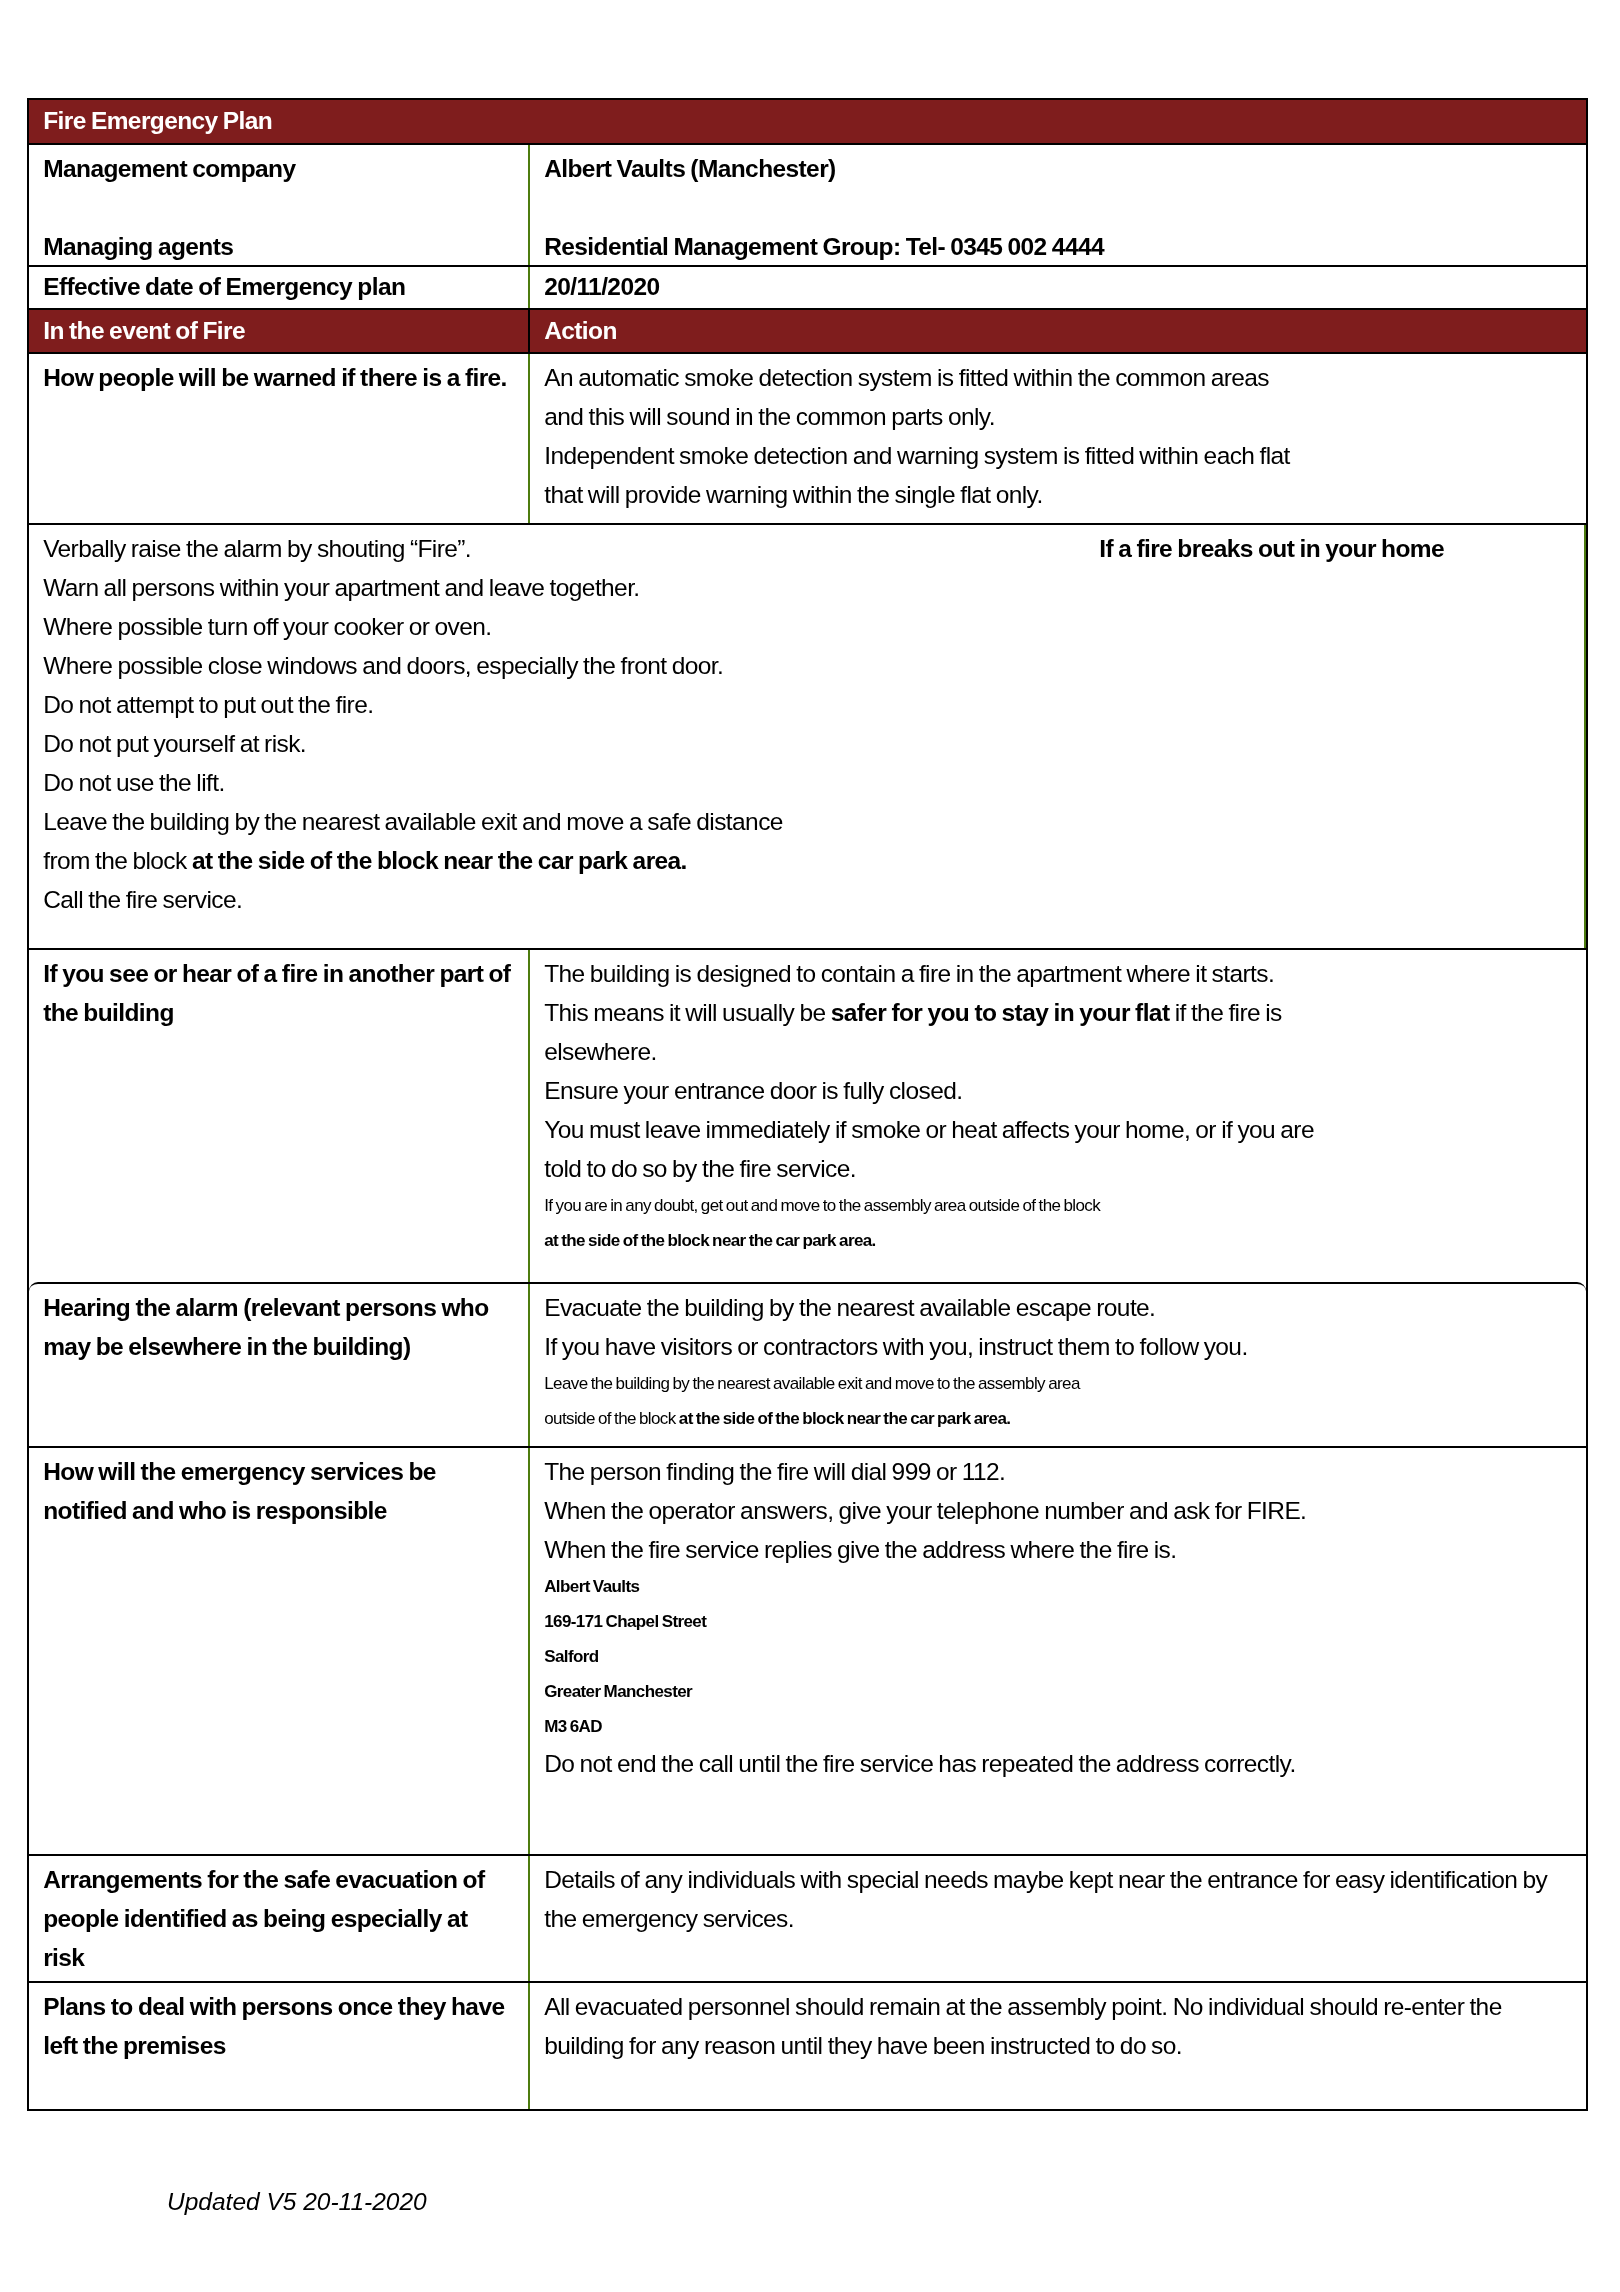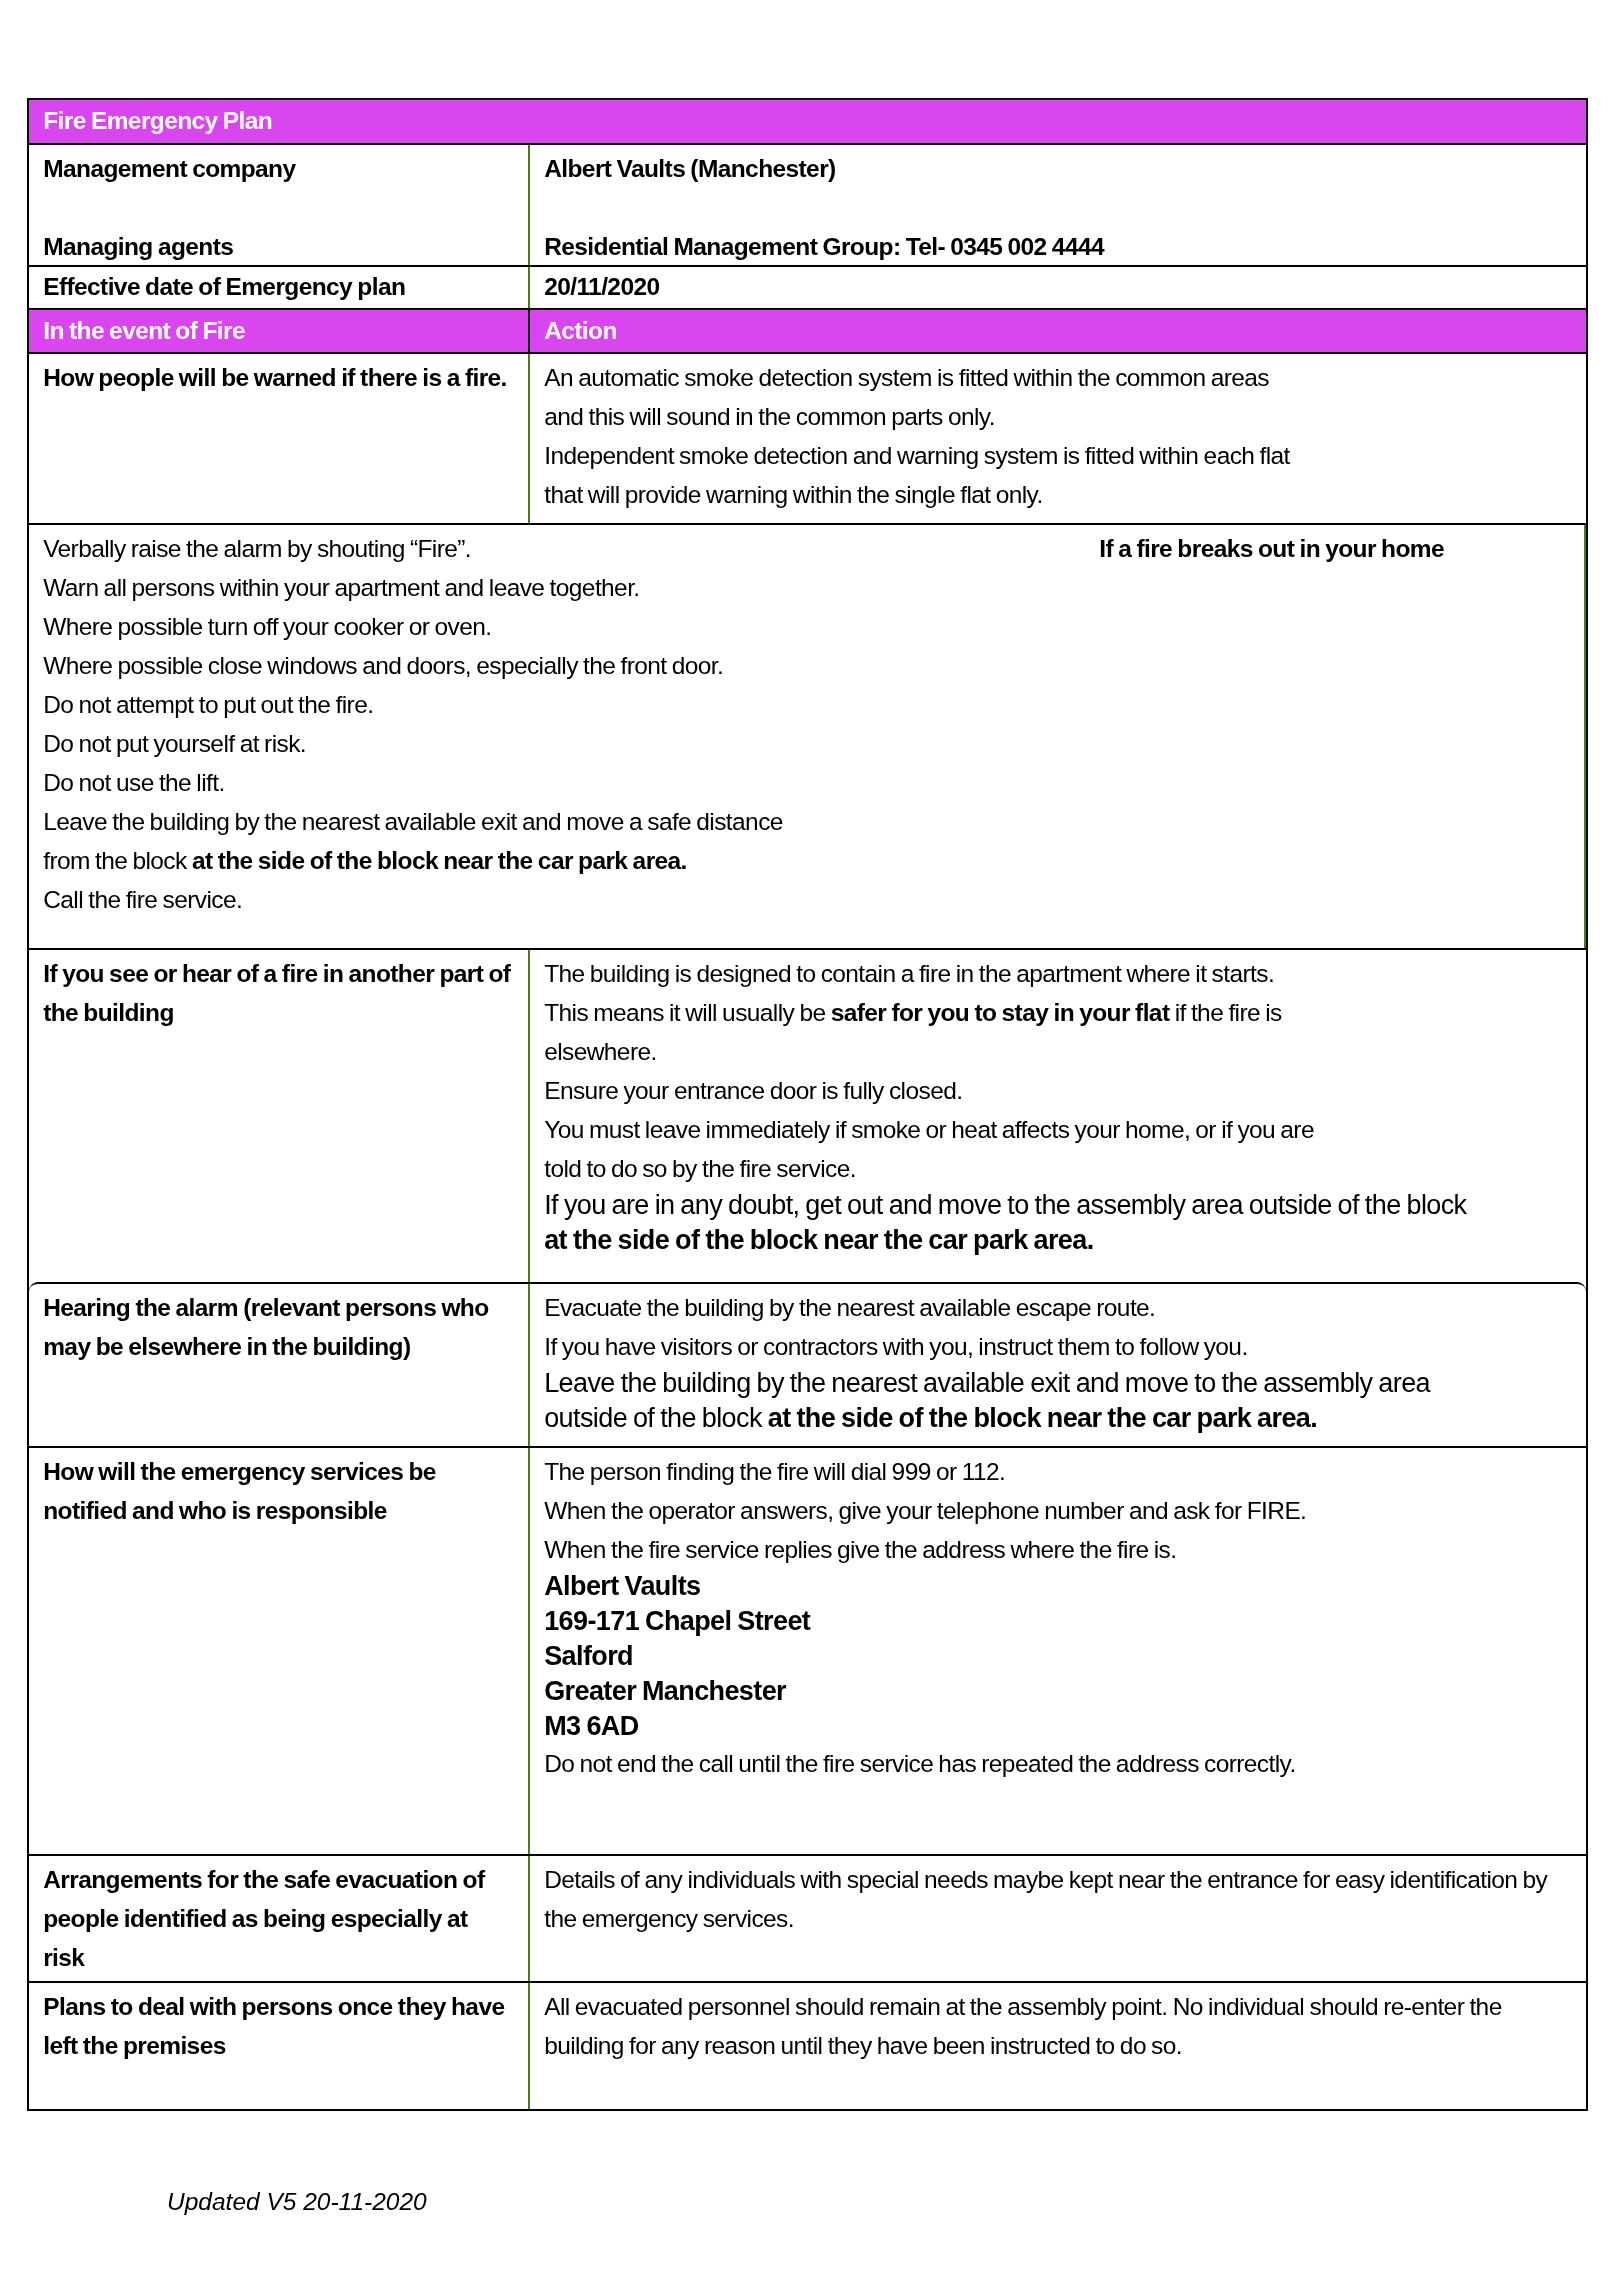--- a/index.html
+++ b/index.html
@@ -6,25 +6,25 @@
   body { width: 1620px; height: 2293px; position: relative; overflow: hidden;
          font-family: "Liberation Sans", sans-serif; color: #000; }
   .table { position: absolute; left: 26.5px; top: 98px; width: 1561px;
            border: 2.9px solid #000; box-sizing: border-box; }
   .row { display: flex; border-top: 2px solid #000; box-sizing: border-box; }
   .row:first-child { border-top: none; }
   .cell { box-sizing: border-box; padding: 3.9px 13.7px 0 14.7px; font-size: 24.5px; line-height: 39px;
           letter-spacing: -0.6px; word-spacing: -1px; }
   .c1 { width: 501px; border-right: 2px solid #4d7c0f; font-weight: bold; }
   .c2 { flex: 1; }
-  .red { background: #d946ef; color: #ffffff; justify-content: center; }
+  .red { background: #7f1d1d; color: #ffffff; justify-content: center; }
   .red .cell { font-weight: bold; line-height: 37px; padding-top: 2px; }
   .full { width: 100%; border-right: none; }
   .b { font-weight: bold; }
-  .small { font-size: 27px; line-height: 35px; }
+  .small { font-size: 17px; line-height: 35px; }
   .line { display: block; }
   .footer { position: absolute; left: 167px; top: 2188px; font-size: 24.5px; font-style: italic; }
 </style>
 </head>
 <body>
 
 <div class="table">
 
   <div class="row red" style="height:43px;">
     <div class="cell full">Fire Emergency Plan</div>

